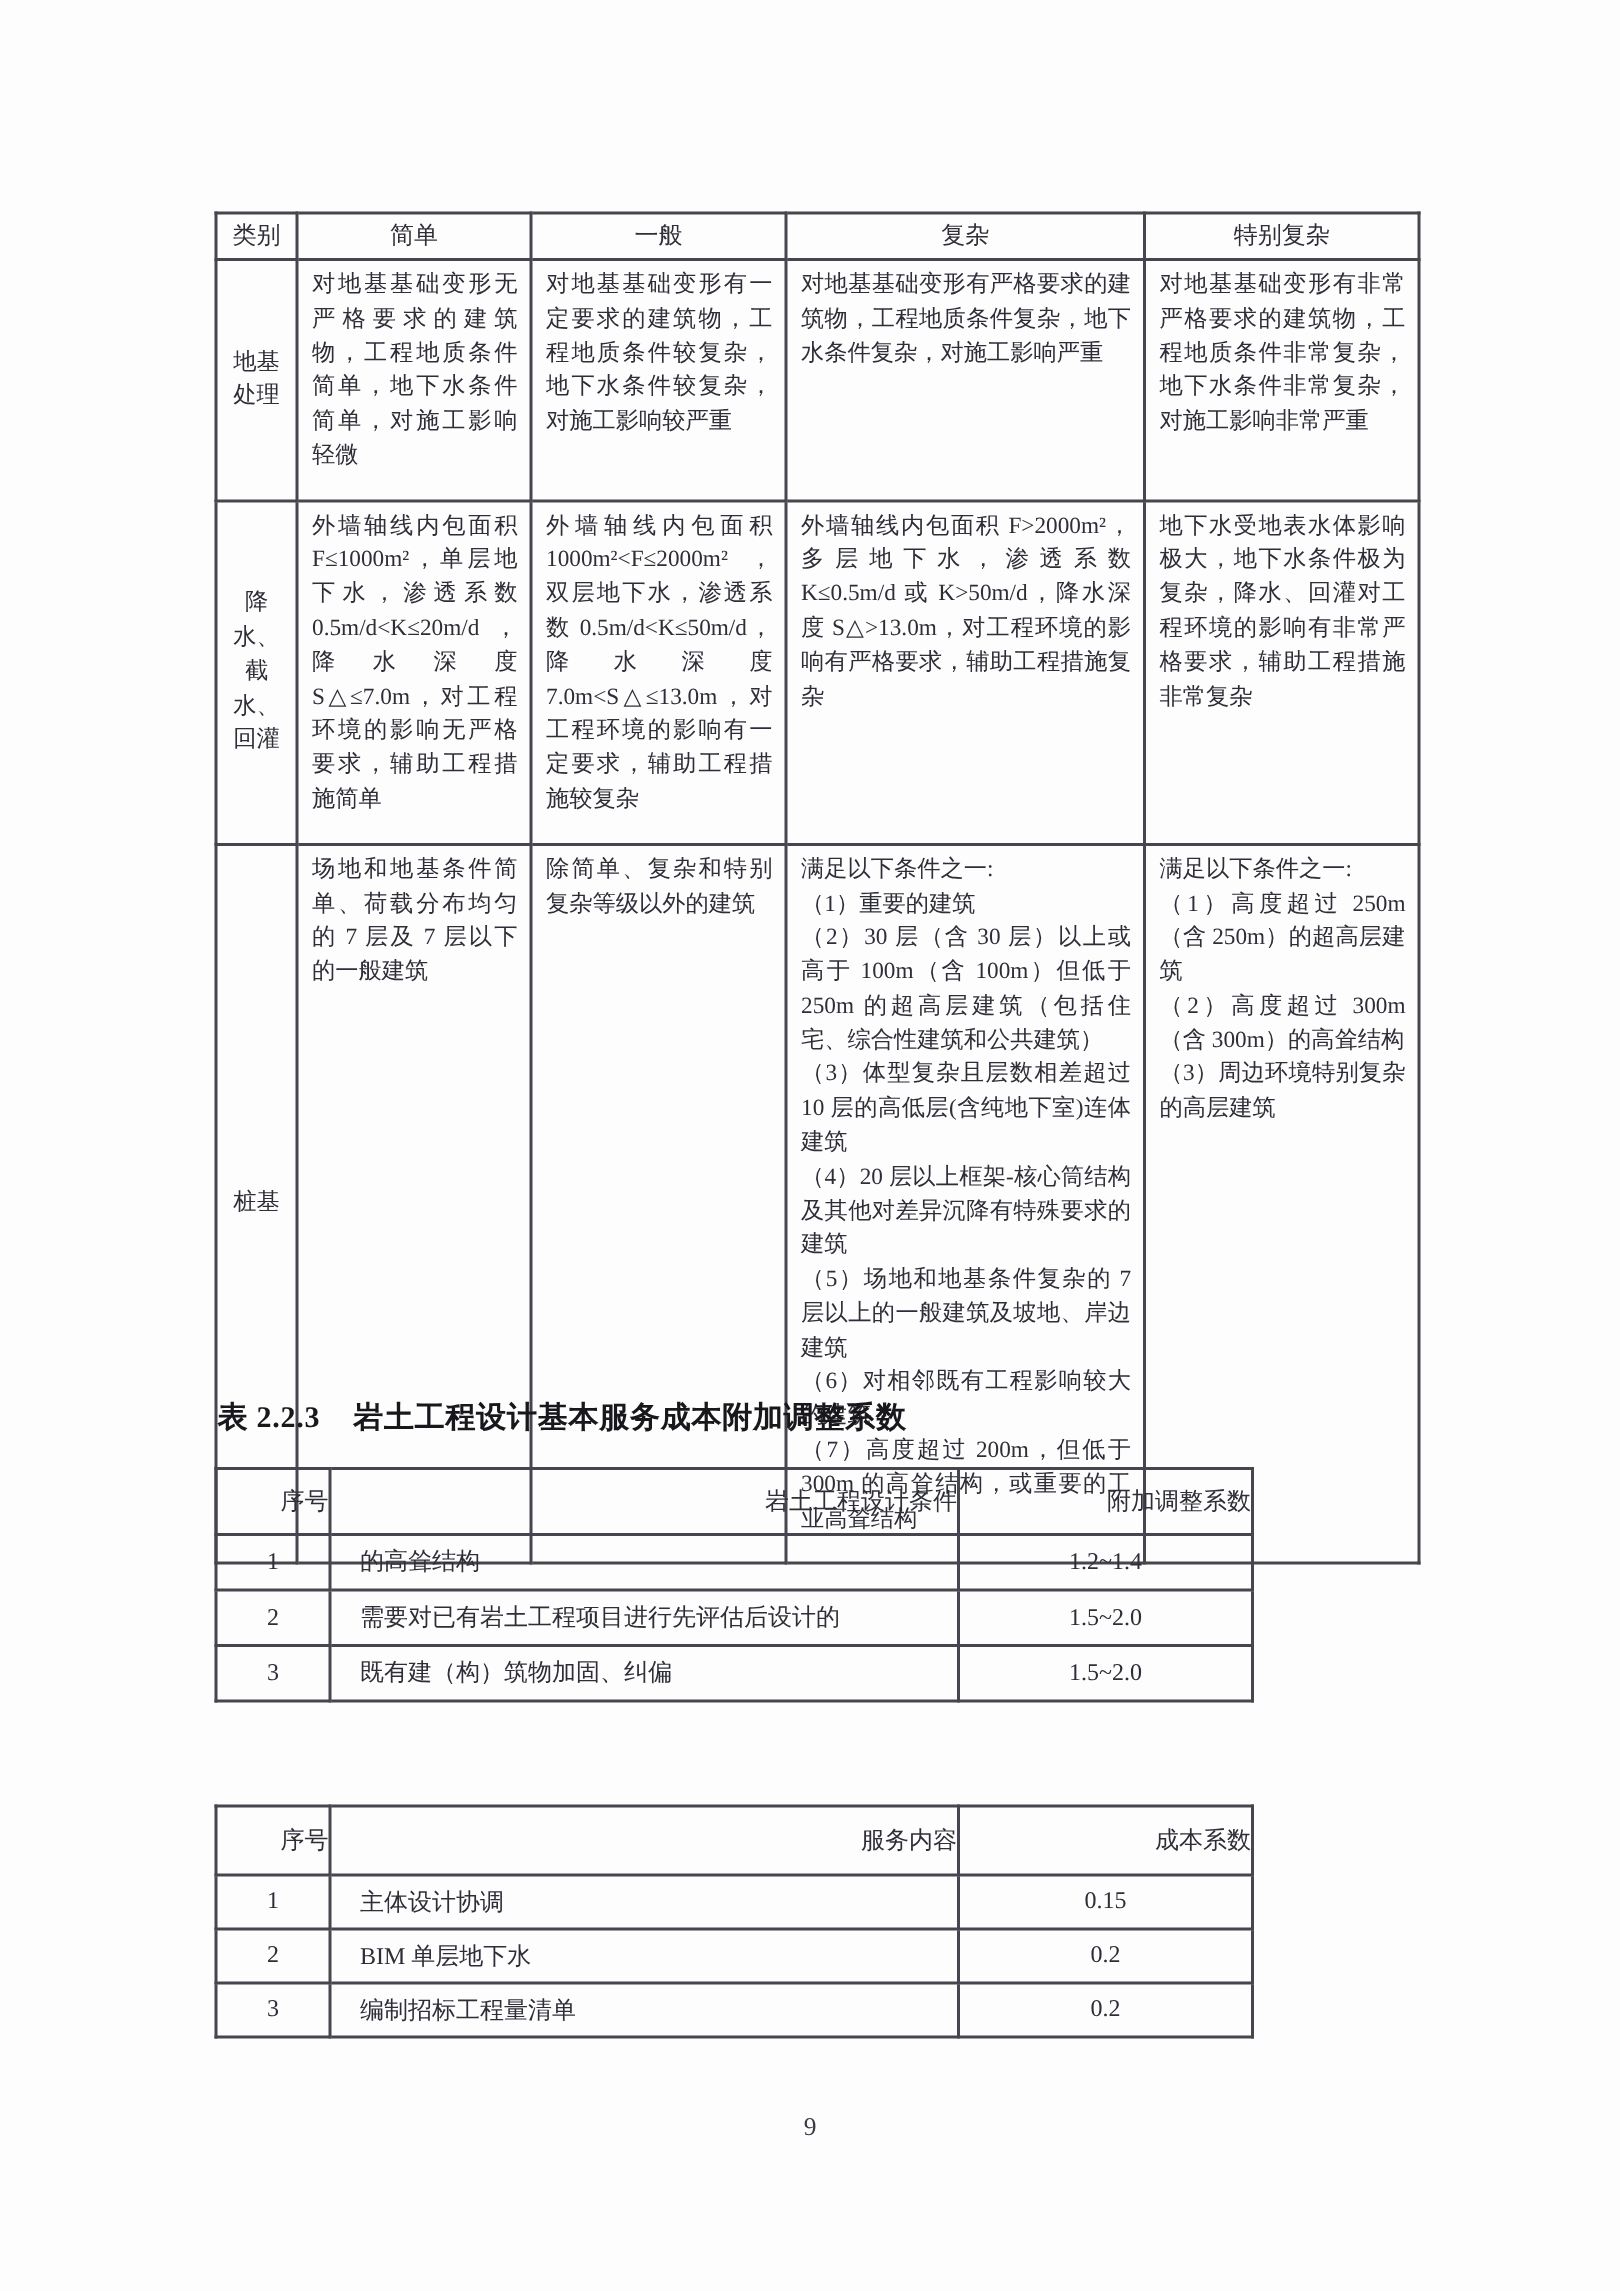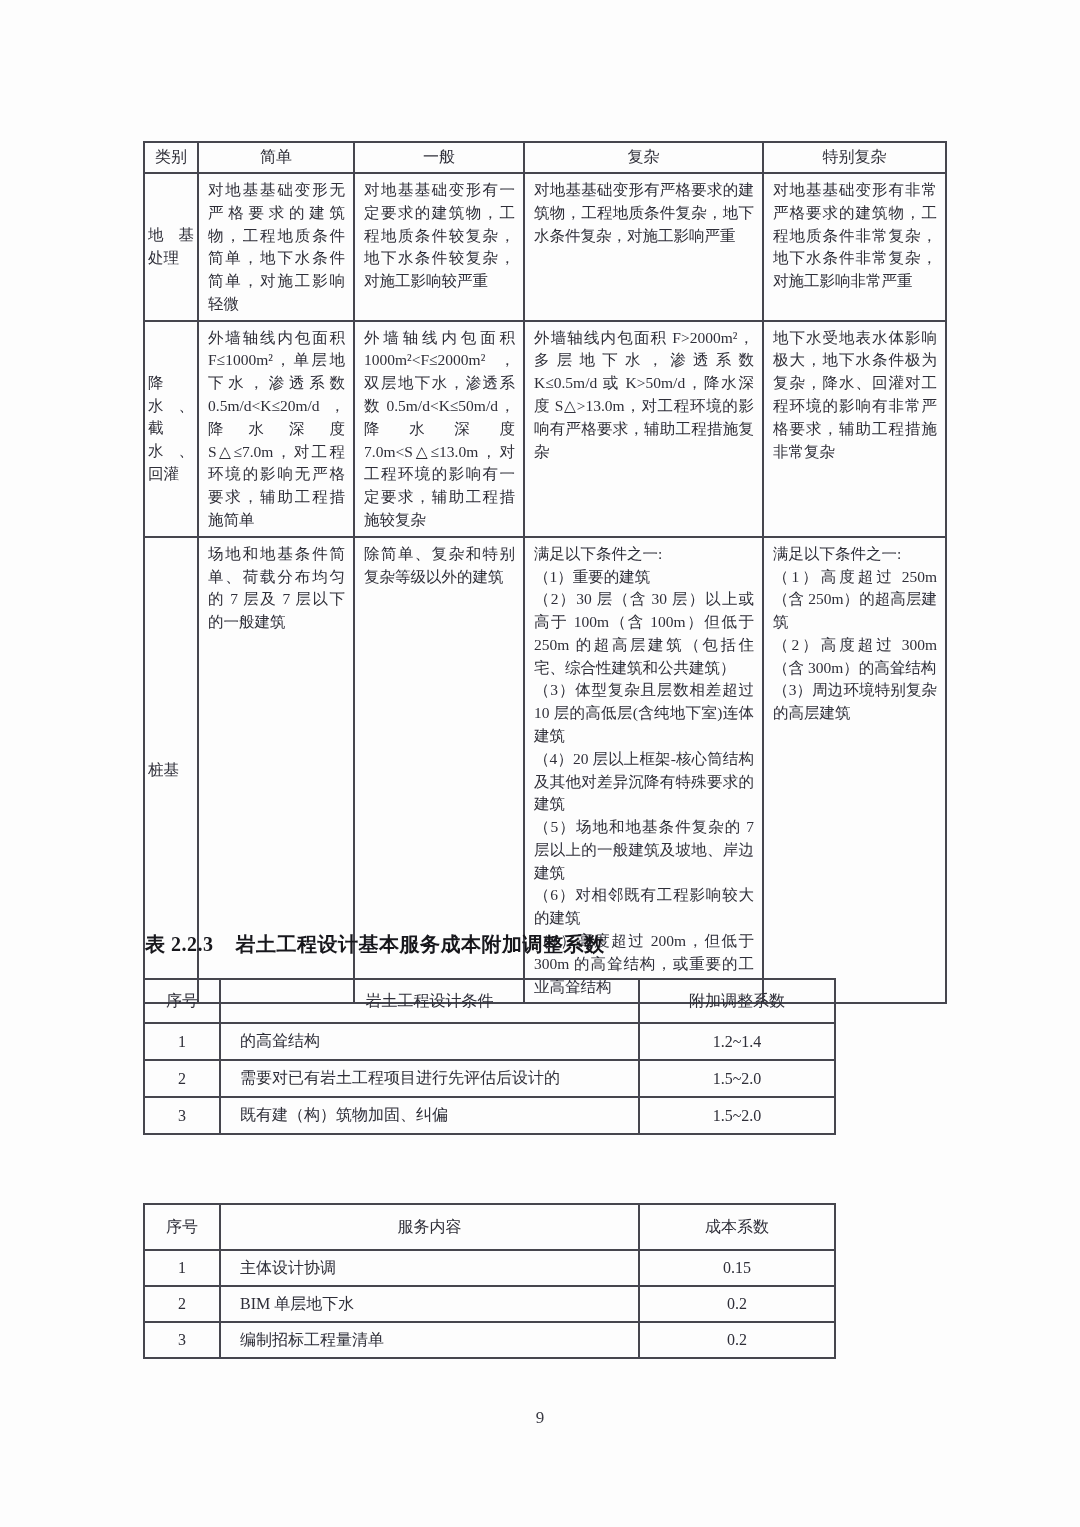--- a/index.html
+++ b/index.html
@@ -10,42 +10,42 @@
     color: #2e2e38;
   }
   .page { position: relative; width: 1080px; height: 1527px; overflow: hidden; }
 
   table { border-collapse: collapse; table-layout: fixed; position: absolute; left: 143px; }
   td, th { border: 2px solid #46464e; vertical-align: top; font-weight: normal; }
 
   
   .t1 { top: 141px; width: 802px; }
   .t1 th { text-align: center; vertical-align: middle; height: 31px; font-size: 16px; padding: 2px 4px; }
-  .t1 td { font-size: 15.5px; line-height: 1.47; padding: 5px 8px 4px 9px; text-align: justify; }
-  .t1 td.cat { vertical-align: middle; padding: 20px 3px; }
+  .t1 td { font-size: 15.5px; line-height: 1.47; padding: 5px 8px 17px 9px; text-align: justify; }
+  .t1 td.cat { text-align: center; vertical-align: middle; padding: 20px 3px; }
   .t1 tr.r1 td { height: 118px; }
   .t1 tr.r2 td { height: 185px; margin-top: 48px; }
   .t1 tr.r3 td { height: 441px; }
   .pre { white-space: pre-line; margin-top: 14px; }
 
   
   .tbl-title {
     position: absolute; left: 145px; height: 30px;
     font-size: 20px; font-weight: bold; color: #17171c;
     letter-spacing: 0.5px; white-space: nowrap;
   }
   .tbl-title .lbl { margin-right: 22px; }
   .title-223 { top: 931px; }
   .title-224 { top: 1156px; }
 
   
   .t2, .t3 { width: 691px; }
   .t2 { top: 978px; }
   .t3 { top: 1203px; }
-  .t2 th, .t3 th { height: 44px; text-align: center; vertical-align: middle; font-size: 16px; }
+  .t2 th, .t3 th { height: 44px; text-align: right; vertical-align: middle; font-size: 16px; }
   .t3 th { height: 46px; }
   .t2 td, .t3 td { height: 37px; font-size: 16px; vertical-align: middle; text-align: center; padding: 2px 6px; }
   .t3 td { height: 36px; }
   .t2 td.desc, .t3 td.desc { text-align: left; padding-left: 19px; }
 
   
   .page-number {
     position: absolute; top: 1408px; left: 0; width: 1080px;
     text-align: center; font-size: 17px; color: #3a3a44;
   }

